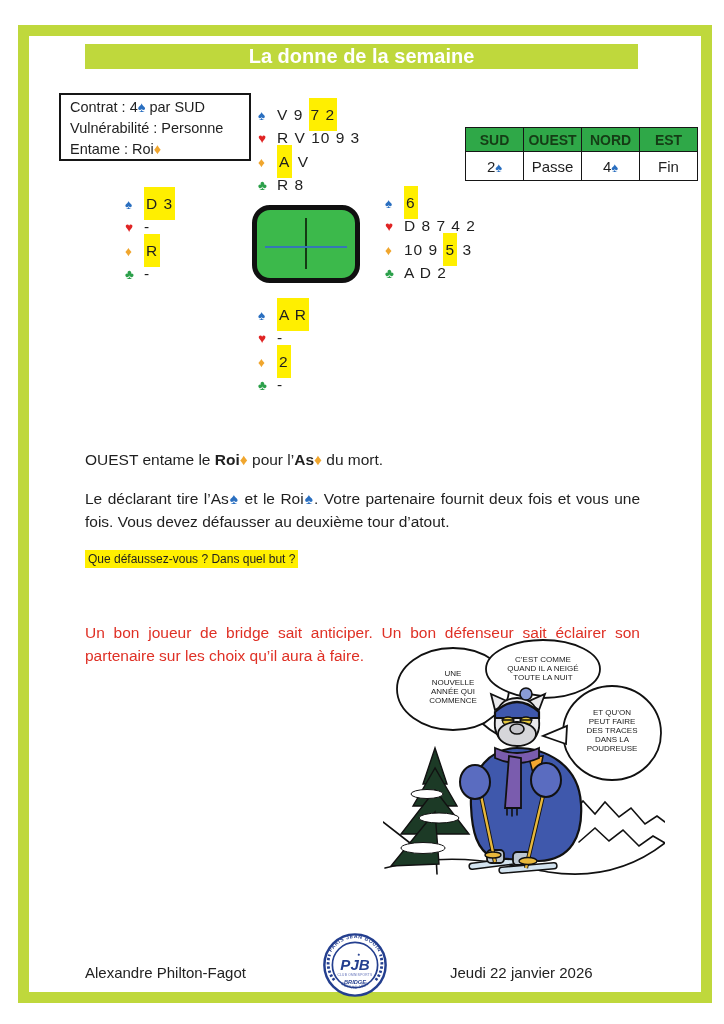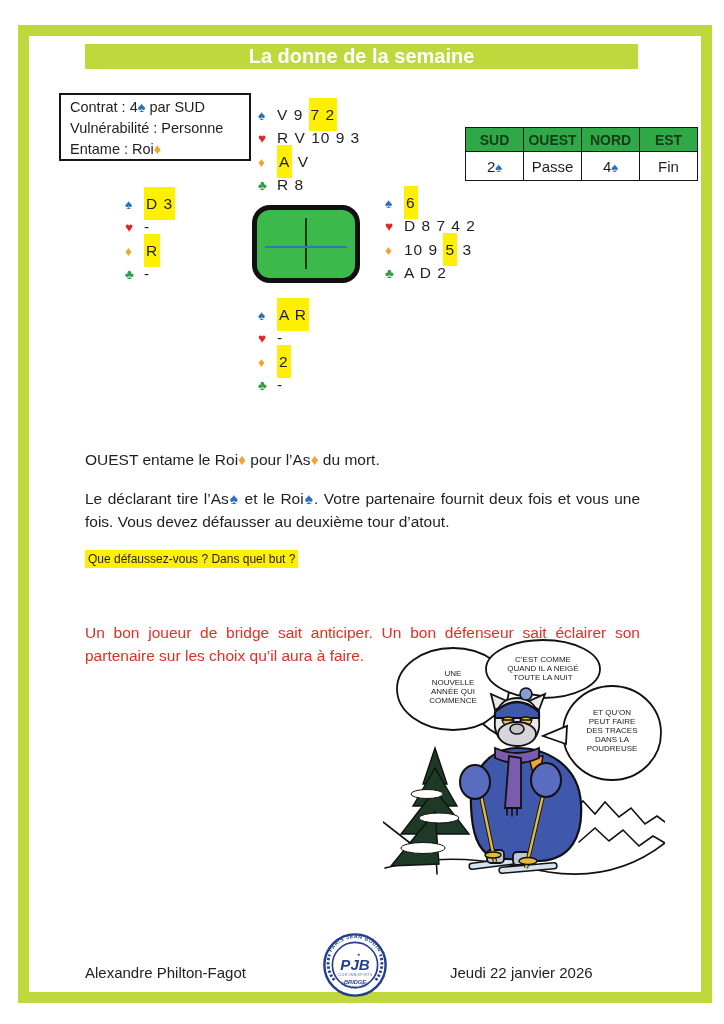--- a/index.html
+++ b/index.html
@@ -10,21 +10,21 @@
   .title-bar{left:85px;top:44px;width:553px;height:25px;background:#bfd83c;color:#fff;
              font-weight:bold;font-size:20px;line-height:25px;text-align:center;}
   .contract-box{left:43px;top:93px;width:192px;height:68px;border:2px solid #161616;
                 box-sizing:border-box;padding:2px 0 0 9px;font-size:14.5px;line-height:21px;margin-left:16px;}
   .suit{font-weight:bold;}
   .suit.spade{color:#2a6fc0;}
   .suit.heart{color:#e02424;}
   .suit.diamond{color:#f0a62e;}
   .suit.club{color:#2ba04a;}
   .hl{background:#ffef00;padding:8px 2px;}
-  .b{font-weight:normal;}
+  .b{font-weight:bold;}
   .hand{display:flex;flex-direction:column;}
   .hrow{display:flex;align-items:baseline;line-height:22.3px;font-size:15.5px;white-space:pre;}
   .hrow .sym{width:19px;font-size:13.5px;font-weight:normal;}
   .cards{letter-spacing:1px;}
   .hand.north{left:258px;top:104px;}
   .hand.west{left:125px;top:193px;}
   .hand.east{left:385px;top:192px;}
   .hand.south{left:258px;top:304px;}
   .bids{left:465px;top:127px;border-collapse:collapse;table-layout:fixed;}
   .bids th,.bids td{border:1.6px solid #161616;width:55px;text-align:center;}

